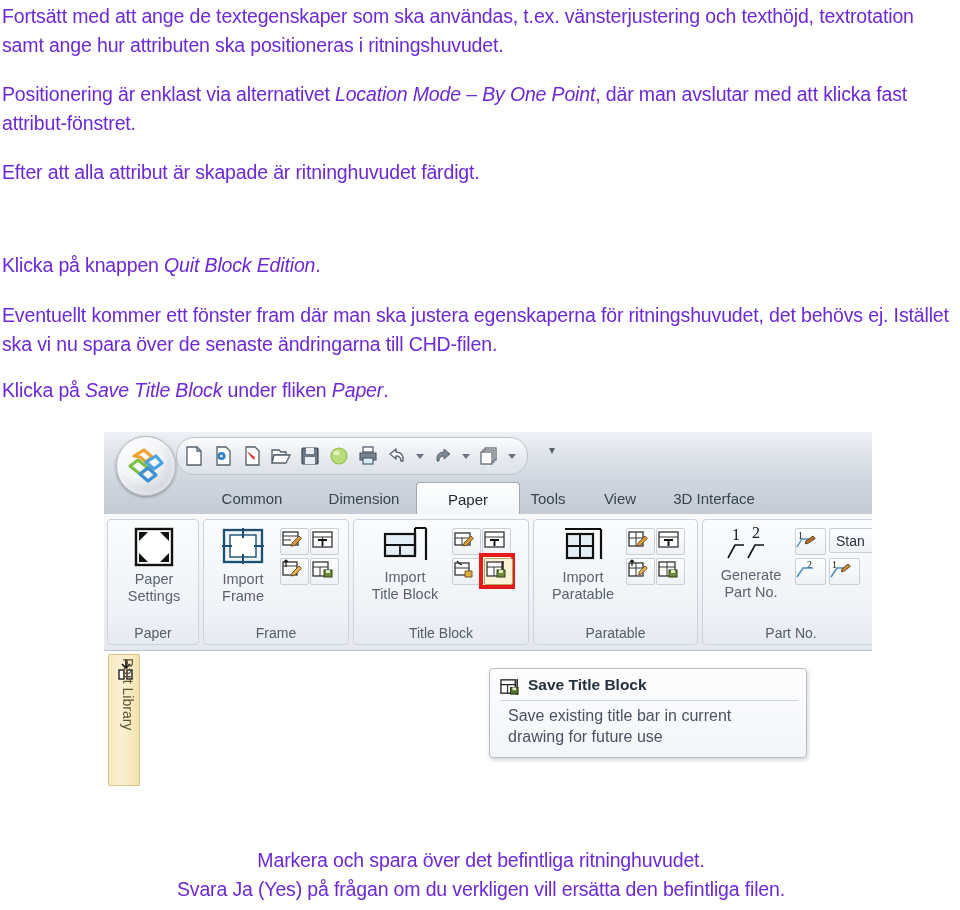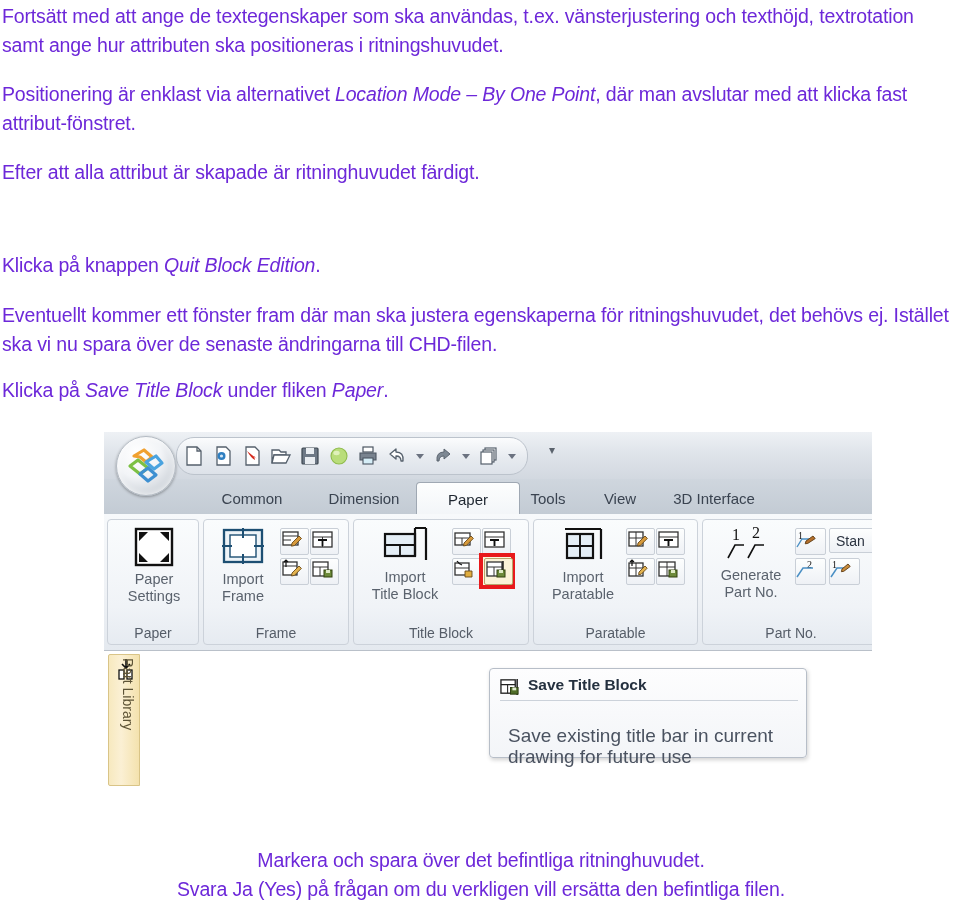--- a/index.html
+++ b/index.html
@@ -140,21 +140,21 @@
     box-shadow:1px 2px 4px rgba(0,0,0,.18);
     box-sizing:border-box;
   }
   .tip-title{
     position:absolute;left:38px;top:7px;font-size:15.5px;font-weight:bold;color:#24303f;
   }
   .tip-icon{position:absolute;left:9px;top:8px;}
   .tip-rule{position:absolute;left:10px;top:31px;width:298px;height:1px;background:#ccd2da;}
   .tip-body{
     position:absolute;left:18px;top:36px;width:290px;
-    font-size:19px;line-height:21px;color:#4a5260;white-space:pre-line;margin-top:20px;
+    font-size:16px;line-height:21px;color:#4a5260;white-space:pre-line;
   }
 </style>
 </head>
 <body>
 
 <div class="doc">
 
   <div class="para" style="left:2px;top:2px;width:950px;">Fortsätt med att ange de textegenskaper som ska användas, t.ex. vänsterjustering och texthöjd, textrotation samt ange hur attributen ska positioneras i ritningshuvudet.</div>
 
   <div class="para" style="left:2px;top:80px;width:950px;"><span>Positionering är enklast via alternativet </span><i>Location Mode – By One Point</i><span>, där man avslutar med att klicka fast attribut-fönstret.</span></div>

